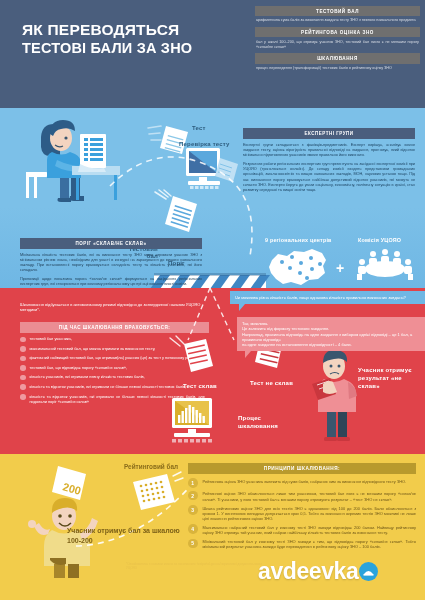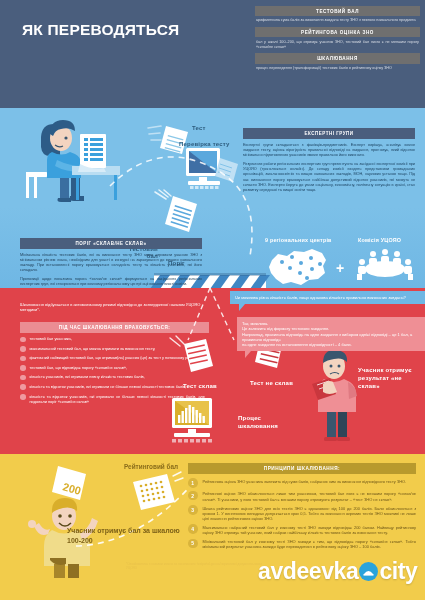--- a/index.html
+++ b/index.html
@@ -82,20 +82,21 @@
   .art{position:absolute;}
 </style>
 </head>
 <body>
 
 <div class="page">
 
   <div class="header">
     <div class="title">
       <div>ЯК ПЕРЕВОДЯТЬСЯ</div>
+      <div class="l2">ТЕСТОВІ БАЛИ ЗА ЗНО</div>
     </div>
 
     <div class="defs">
       <div class="defbox">
         <div class="defhead">ТЕСТОВИЙ БАЛ</div>
         <div class="defbody">арифметична сума балів за виконання завдань тесту ЗНО з певного навчального предмета</div>
       </div>
       <div class="defbox">
         <div class="defhead">РЕЙТИНГОВА ОЦІНКА ЗНО</div>
         <div class="defbody">бал у шкалі 100–200, що отримує учасник ЗНО, тестовий бал якого є не меншим порогу «склав/не склав»</div>
@@ -485,16 +486,15 @@
   <div class="foot">*Ознайомитись з наказом можна за посиланням: testportal.gov.ua/нормативні документи-наказ УЦОЯО</div>
 
   <div class="wm">
     <span>avdeevka</span>
     <span class="globe">
       <svg width="13" height="13" viewBox="0 0 13 13">
         <path d="M2 9 q4.5 -6 9 0z" fill="#fff"></path>
         <rect x="1.5" y="9" width="10" height="1.6" fill="#fff"></rect>
       </svg>
     </span>
-    <span>city</span>
   </div>
 
 </div>
 
 </body></html>

